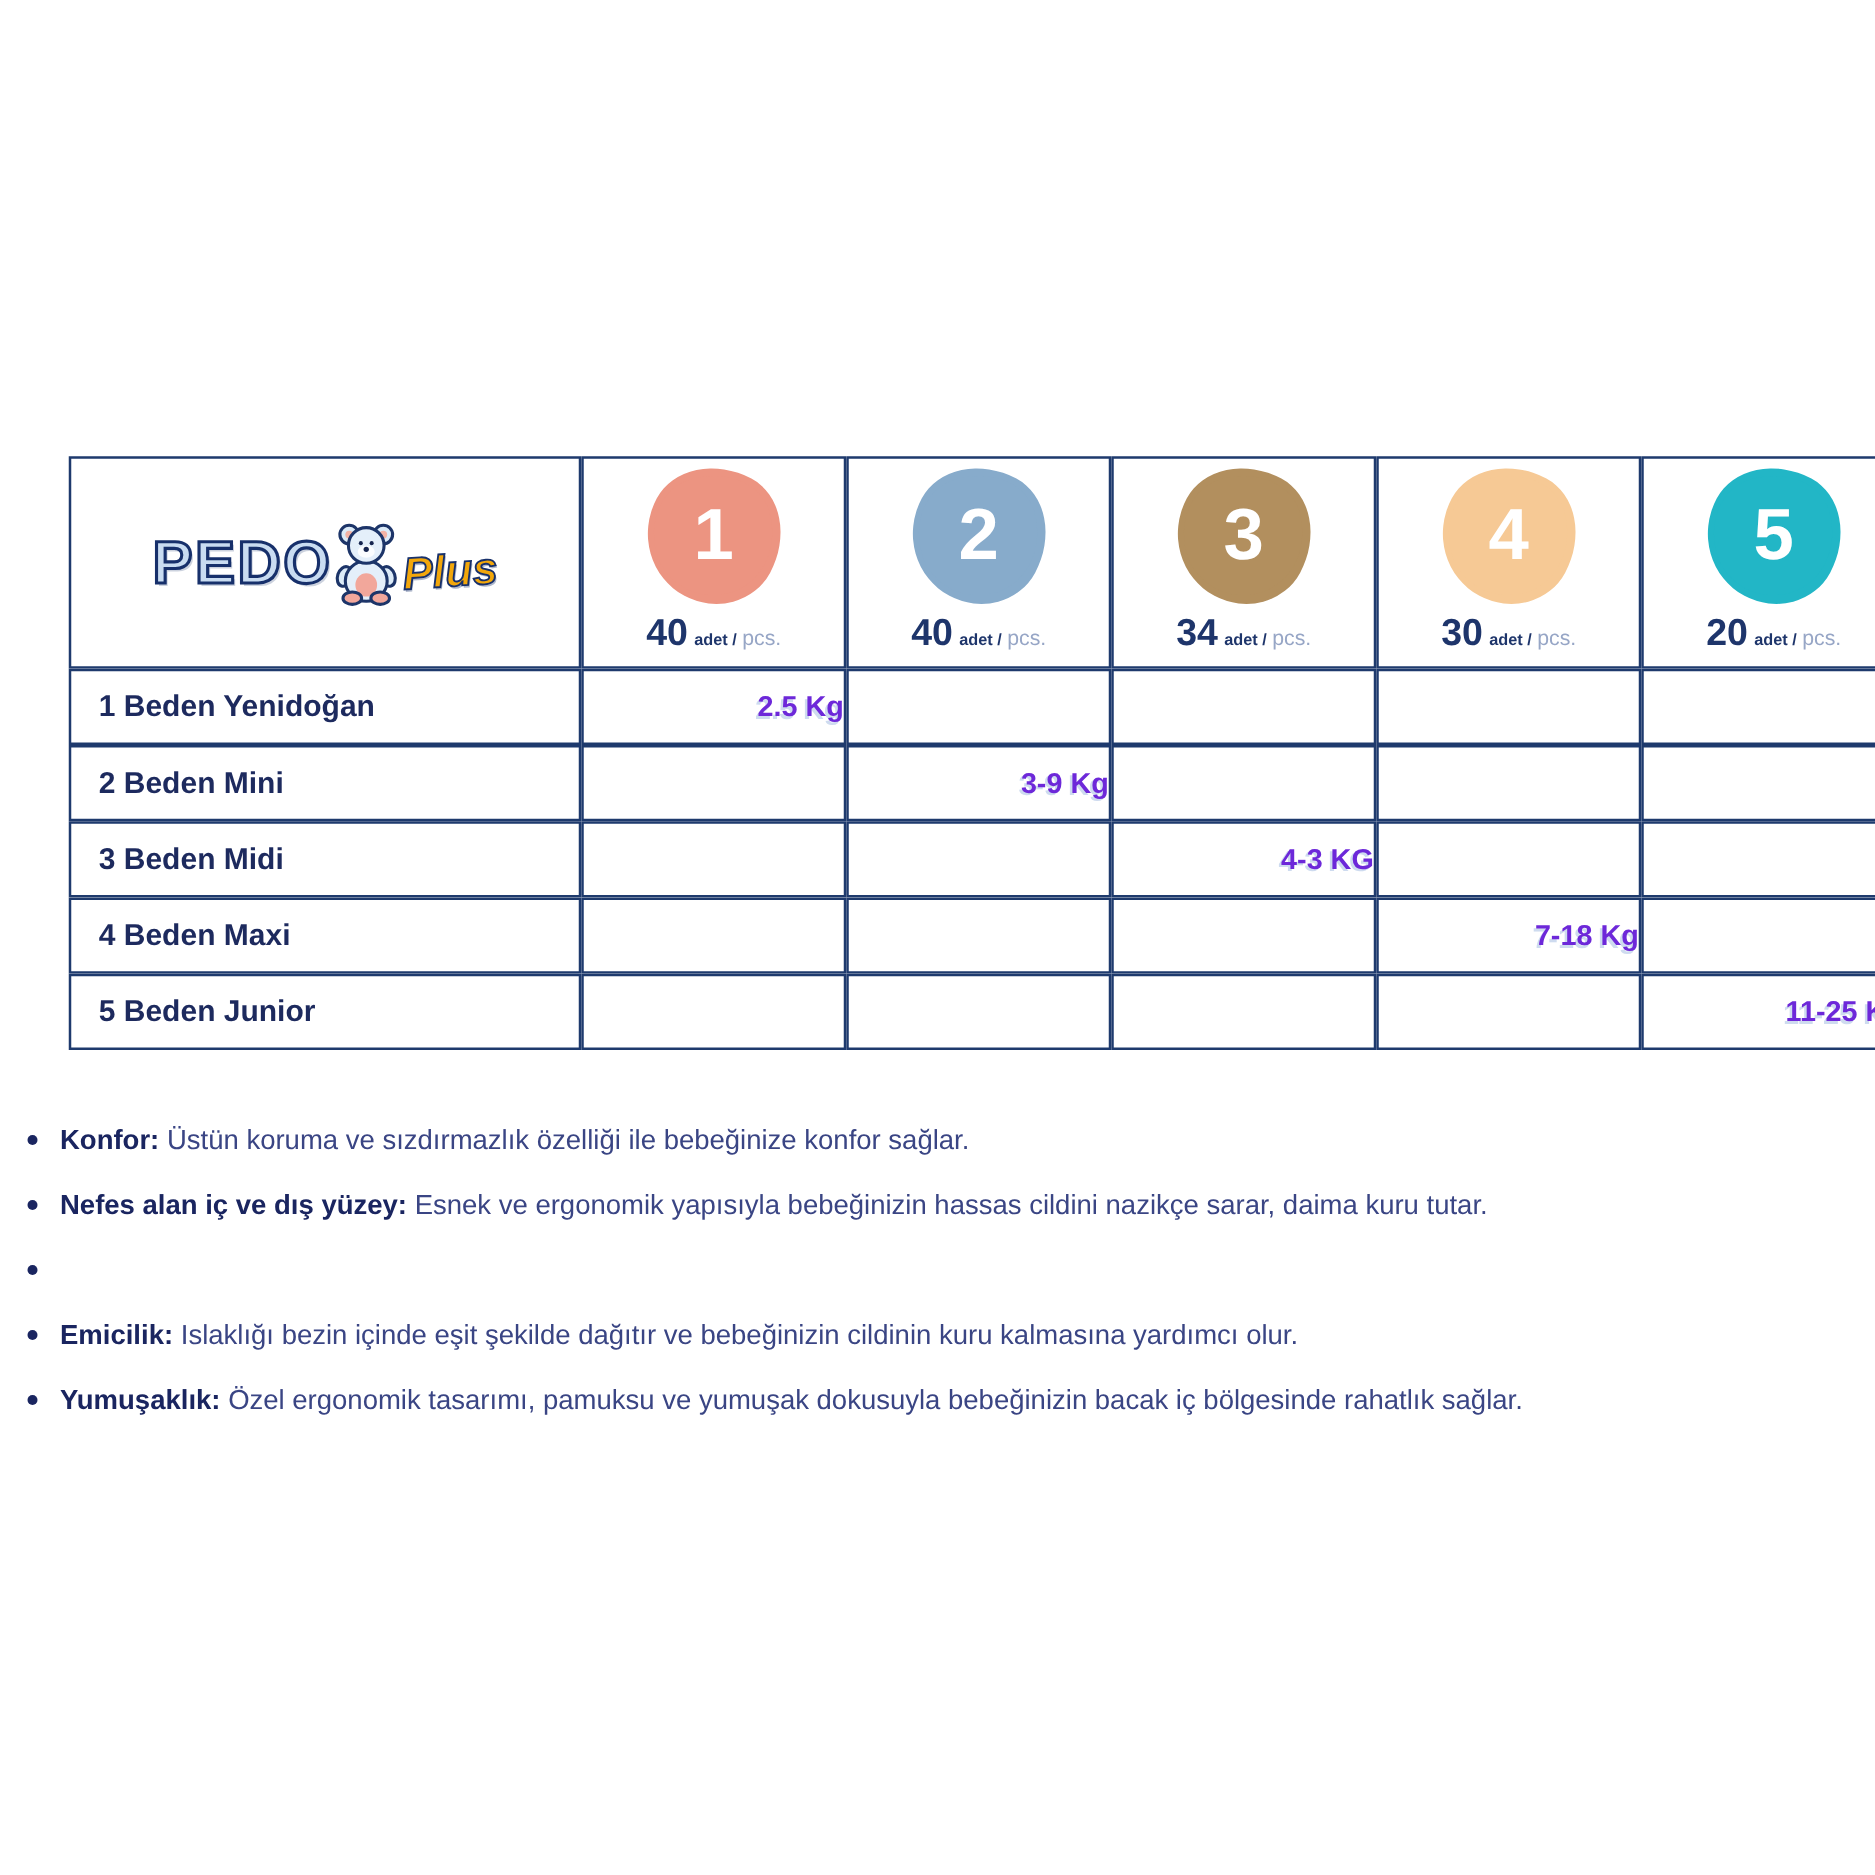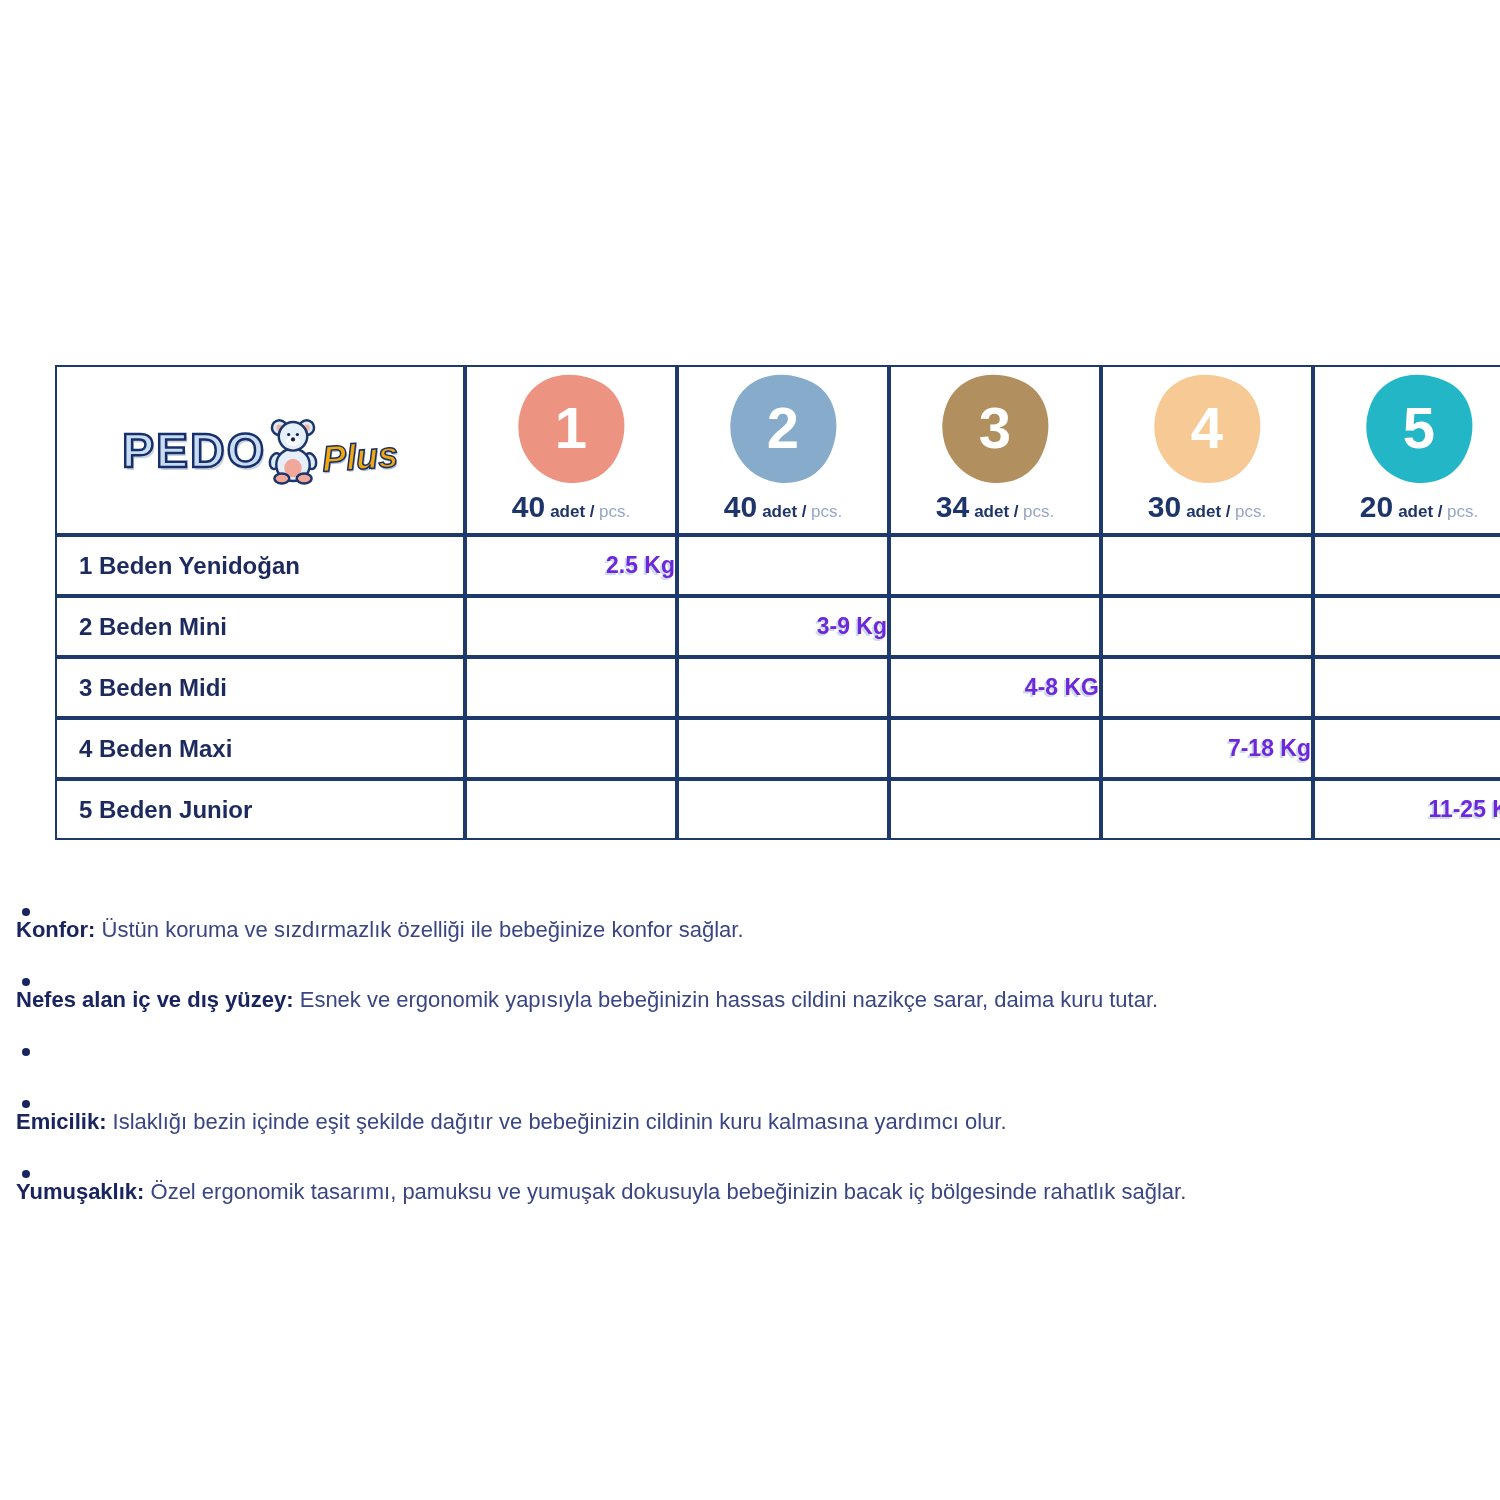--- a/index.html
+++ b/index.html
@@ -36,33 +36,33 @@
           transform:rotate(28deg);z-index:0;}
   .circle::after{content:"";position:absolute;inset:2px;background:var(--c);
           border-radius:44% 56% 50% 50% / 52% 44% 56% 48%;
           transform:rotate(-17deg);z-index:0;}
   .circle .num{position:relative;z-index:2;color:#ffffff;font-size:58px;
           font-weight:800;line-height:1;}
   .c1{--c:#ec9481;} .c2{--c:#87abcb;} .c3{--c:#b28f5e;} .c4{--c:#f6c995;} .c5{--c:#22b6c6;}
 
   .count{white-space:nowrap;line-height:1;}
   .count-num{font-size:30px;font-weight:800;color:#1e356b;}
-  .count-unit{font-size:17px;font-weight:700;color:#1e356b;margin-left:5px;}
+  .count-unit{font-size:13px;font-weight:700;color:#1e356b;margin-left:5px;}
   .count-unit2{font-size:17px;font-weight:400;color:#97a6c6;}
 
   
   .row-label{font-size:24px;font-weight:800;color:#1d2a5e;text-align:left;
              padding-left:22px !important;margin-left:32px;}
   .weight-cell{text-align:right;font-size:23px;font-weight:800;color:#6d28d9;
              text-shadow:-2px 2px 0 rgba(180,200,230,0.65);}
 
   
   .features{position:absolute;left:16px;top:898px;width:1468px;margin:0;padding:0;
             list-style:none;}
-  .features li{display:flex;align-items:flex-start;margin-bottom:24px;min-height:28px;flex-direction:column;}
+  .features li{display:flex;align-items:flex-start;margin-bottom:24px;min-height:28px;}
   .dot{flex:0 0 8px;width:8px;height:8px;border-radius:50%;background:#1a2560;
        margin:10px 18px 0 6px;}
   .features p{margin:0;font-size:22px;line-height:28px;color:#3a4584;}
   .features b{color:#1a2560;font-weight:800;}
 </style>
 </head>
 <body>
 
 <div class="page">
 
@@ -166,21 +166,21 @@
         <td class="weight-cell"></td>
         <td class="weight-cell">3-9 Kg</td>
         <td class="weight-cell"></td>
         <td class="weight-cell"></td>
         <td class="weight-cell"></td>
       </tr>
       <tr>
         <td class="row-label">3 Beden Midi</td>
         <td class="weight-cell"></td>
         <td class="weight-cell"></td>
-        <td class="weight-cell">4-8 KG</td>
+        <td class="weight-cell">4-3 KG</td>
         <td class="weight-cell"></td>
         <td class="weight-cell"></td>
       </tr>
       <tr>
         <td class="row-label">4 Beden Maxi</td>
         <td class="weight-cell"></td>
         <td class="weight-cell"></td>
         <td class="weight-cell"></td>
         <td class="weight-cell">7-18 Kg</td>
         <td class="weight-cell"></td>

